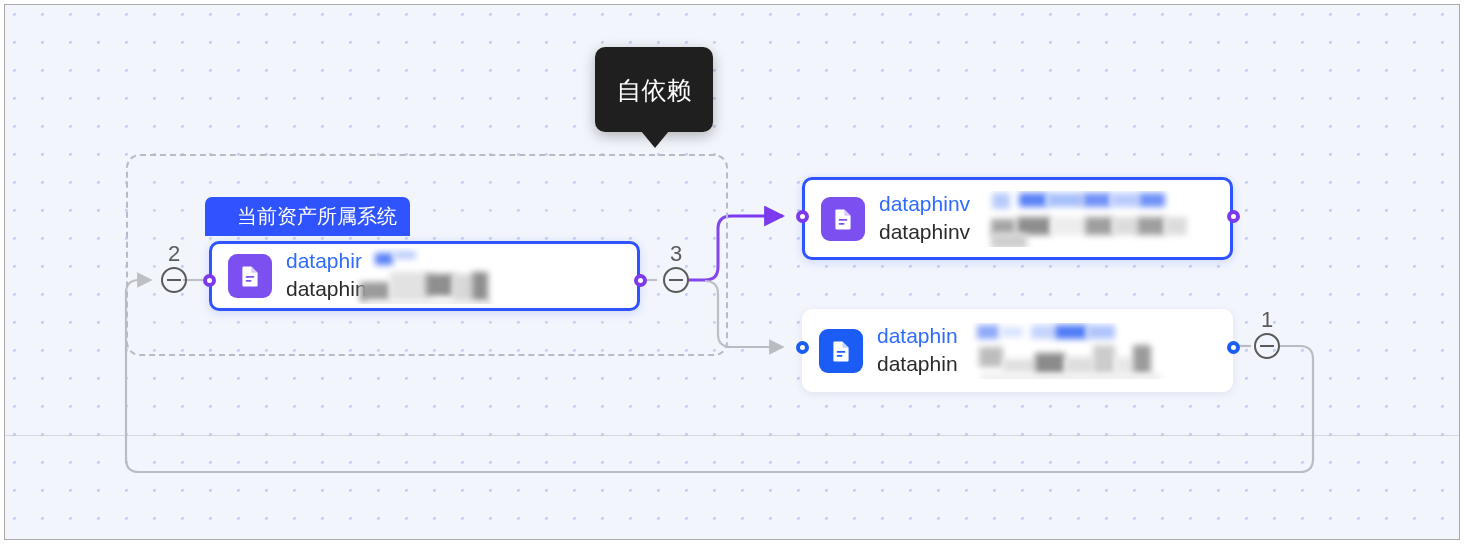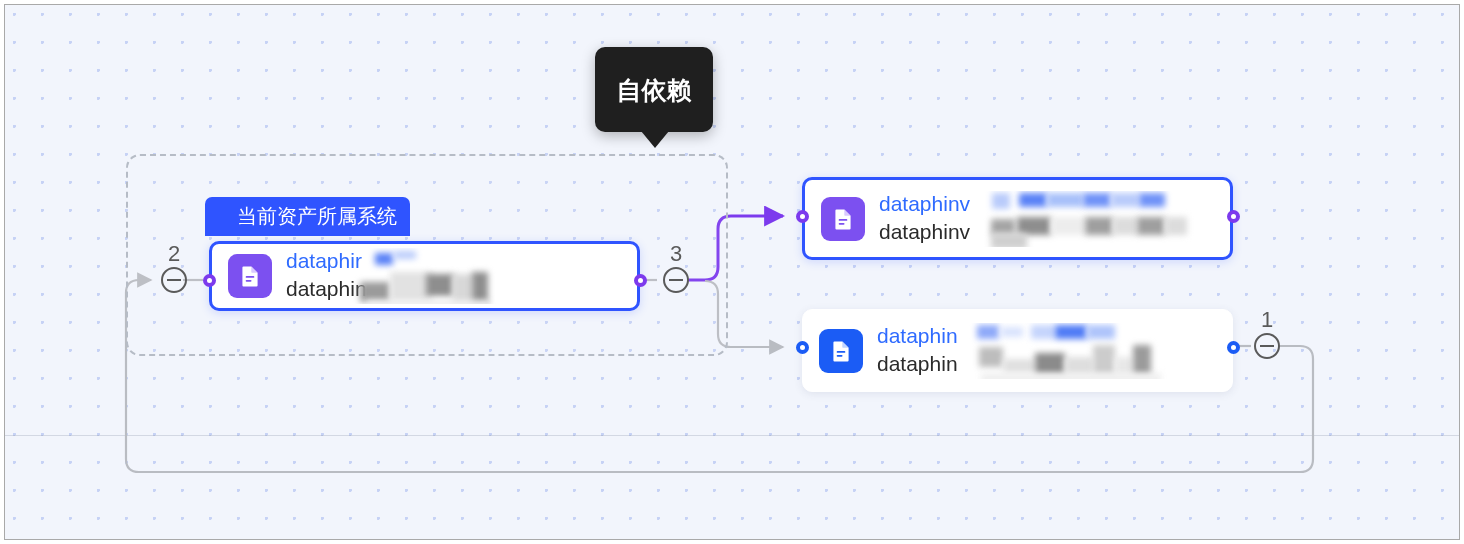--- a/index.html
+++ b/index.html
@@ -322,19 +322,19 @@
 
     <div class="count" style="left:154px; top:238px;">2</div>
     <div class="collapse" style="left:156px; top:262px;"></div>
 
     <div class="count" style="left:656px; top:238px;">3</div>
     <div class="collapse" style="left:658px; top:262px;"></div>
 
     <div class="count" style="left:1247px; top:304px;">1</div>
     <div class="collapse" style="left:1249px; top:328px;"></div>
 
-    <div class="tooltip" style="left:590px; top:42px; width:118px; height:85px;font-weight:bold;">
+    <div class="tooltip" style="left:590px; top:42px; width:118px; height:85px;">
       <span>自依赖</span>
     </div>
     <div class="tooltip-arrow" style="left:636px; top:126px;"></div>
 
   </div>
 </div>
 
 </body></html>

